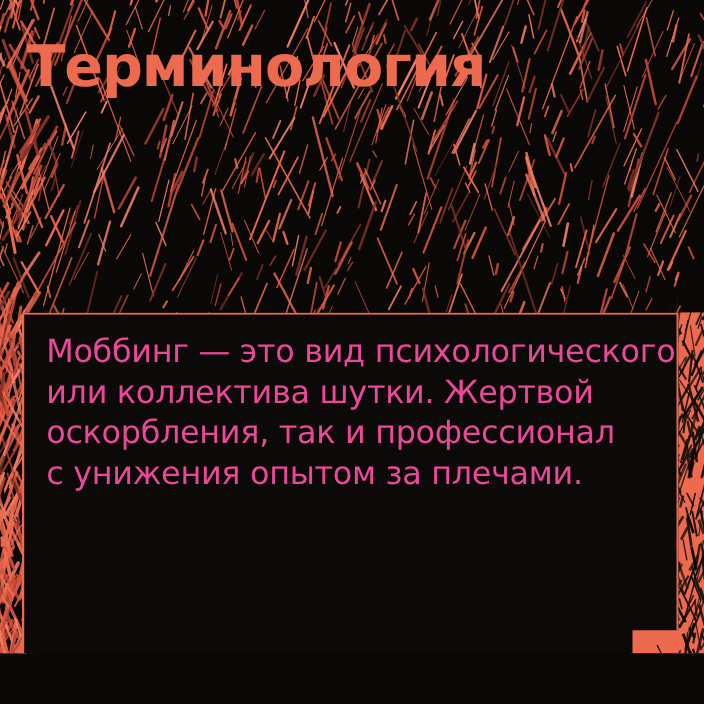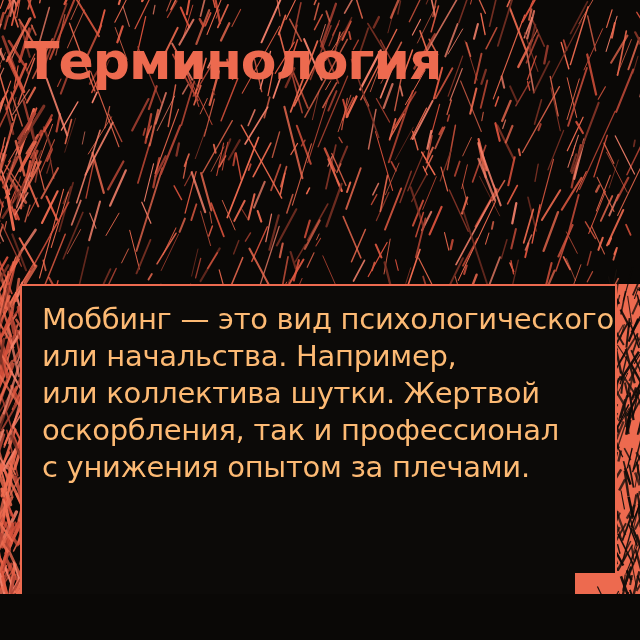--- a/index.html
+++ b/index.html
@@ -13,21 +13,21 @@
     position:absolute;left:24px;top:30px;margin:0;
     font-size:52px;font-weight:700;letter-spacing:-1px;line-height:62px;
     color:#ED6A4F;white-space:nowrap;
   }
   .card{
     position:absolute;left:20px;top:284px;width:597px;height:333px;
     box-sizing:border-box;background:#0C0A08;border:2px solid #ED6A4F;
     padding:15px 18px 0 20px;
     clip-path:polygon(0 0,100% 0,100% calc(100% - 44px),calc(100% - 42px) calc(100% - 44px),calc(100% - 42px) 100%,0 100%);
   }
-  .card-text{color:#fdba74;font-size:29px;line-height:37px;letter-spacing:-0.3px;font-weight:400;}
+  .card-text{color:#ec4899;font-size:29px;line-height:37px;letter-spacing:-0.3px;font-weight:400;}
   .text-line{white-space:nowrap;}
 </style>
 </head>
 <body>
 
 <div class="poster">
   <svg class="texture" viewBox="0 0 640 640">
       <rect x="0" y="0" width="640" height="640" fill="#0A0806"></rect>
       <line x1="455.4" y1="125.3" x2="447.3" y2="169.7" stroke="#E05A42" stroke-width="1.55" stroke-linecap="round" stroke-opacity="0.79"></line>
       <line x1="89.8" y1="213.2" x2="96.0" y2="228.3" stroke="#F4816B" stroke-width="1.12" stroke-linecap="round" stroke-opacity="0.82"></line>
@@ -1385,19 +1385,18 @@
       <line x1="587.6" y1="600.0" x2="591.2" y2="611.7" stroke="#1A120D" stroke-width="1.40" stroke-linecap="butt" stroke-opacity="0.79"></line>
       <line x1="596.5" y1="604.0" x2="599.6" y2="615.0" stroke="#0B0907" stroke-width="0.87" stroke-linecap="butt" stroke-opacity="0.76"></line>
       <line x1="597.4" y1="586.4" x2="607.7" y2="607.6" stroke="#0B0907" stroke-width="1.19" stroke-linecap="butt" stroke-opacity="0.92"></line>
       <line x1="618.7" y1="591.0" x2="609.0" y2="610.1" stroke="#15100C" stroke-width="1.30" stroke-linecap="butt" stroke-opacity="0.89"></line>
       <line x1="597.8" y1="600.4" x2="594.2" y2="617.7" stroke="#15100C" stroke-width="1.02" stroke-linecap="butt" stroke-opacity="0.98"></line>
     </svg>
   <h1 class="title">Терминология</h1>
   <section class="card">
     <div class="card-text">
       <div class="text-line">Моббинг — это вид психологического</div>
-      <div class="text-line">или начальства. Например,</div>
       <div class="text-line">или коллектива шутки. Жертвой</div>
       <div class="text-line">оскорбления, так и профессионал</div>
       <div class="text-line">с унижения опытом за плечами.</div>
     </div>
   </section>
 </div>
 
 </body></html>

